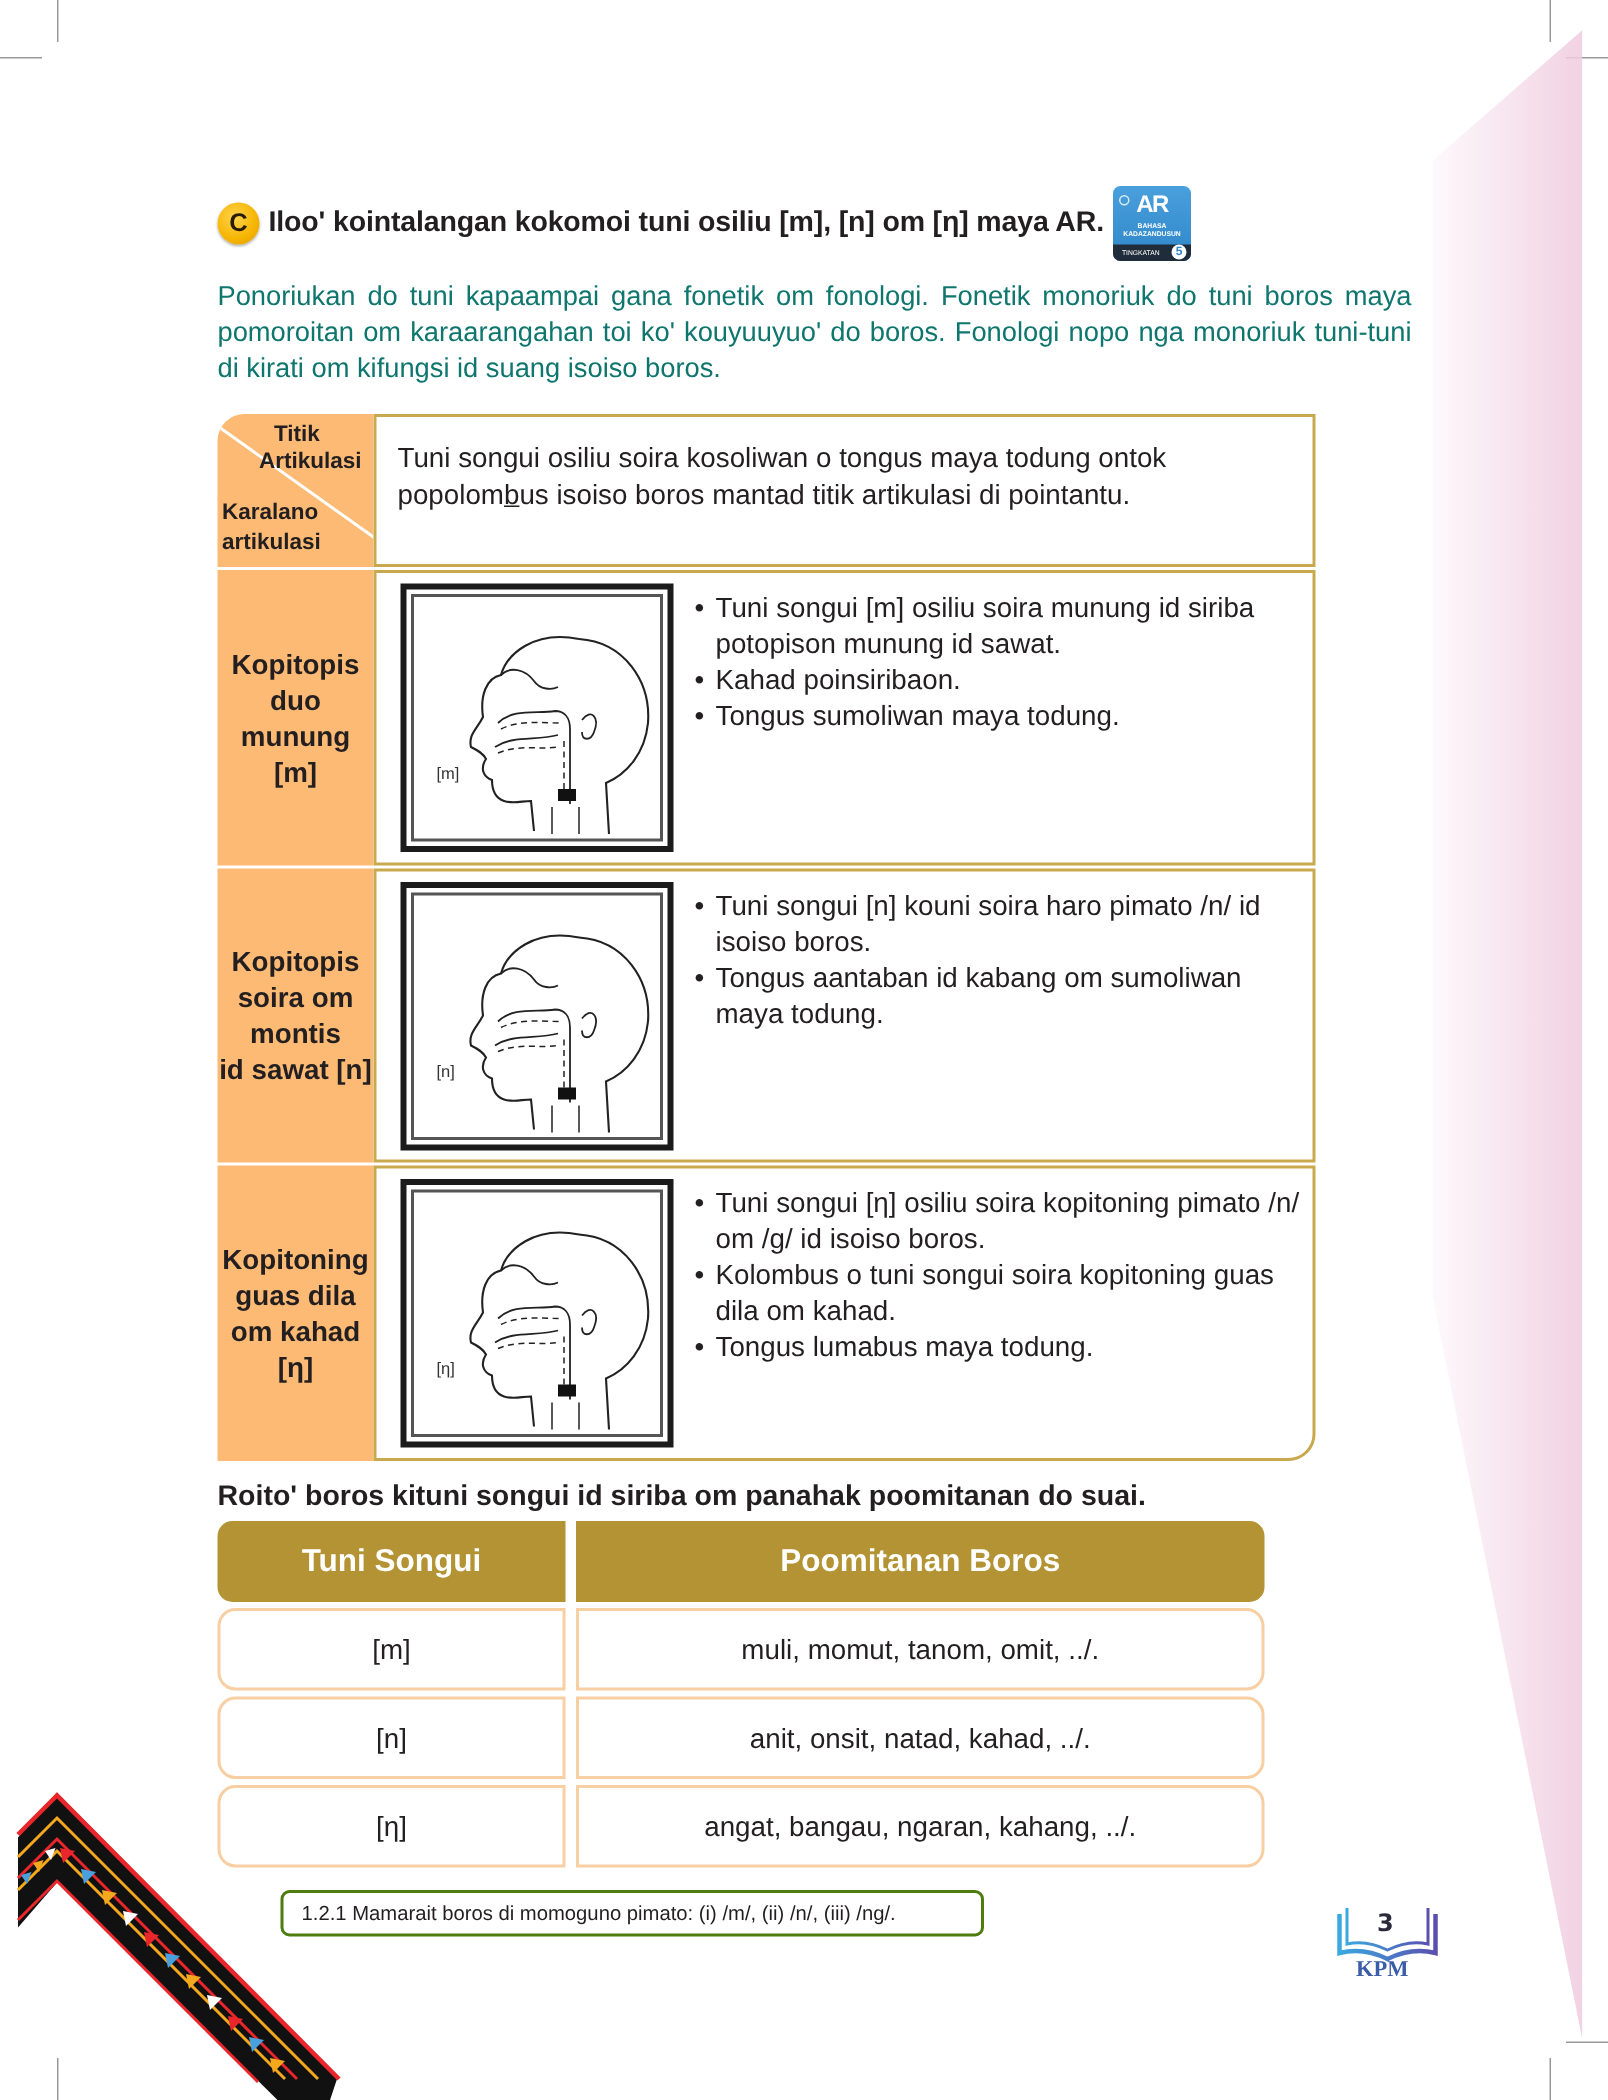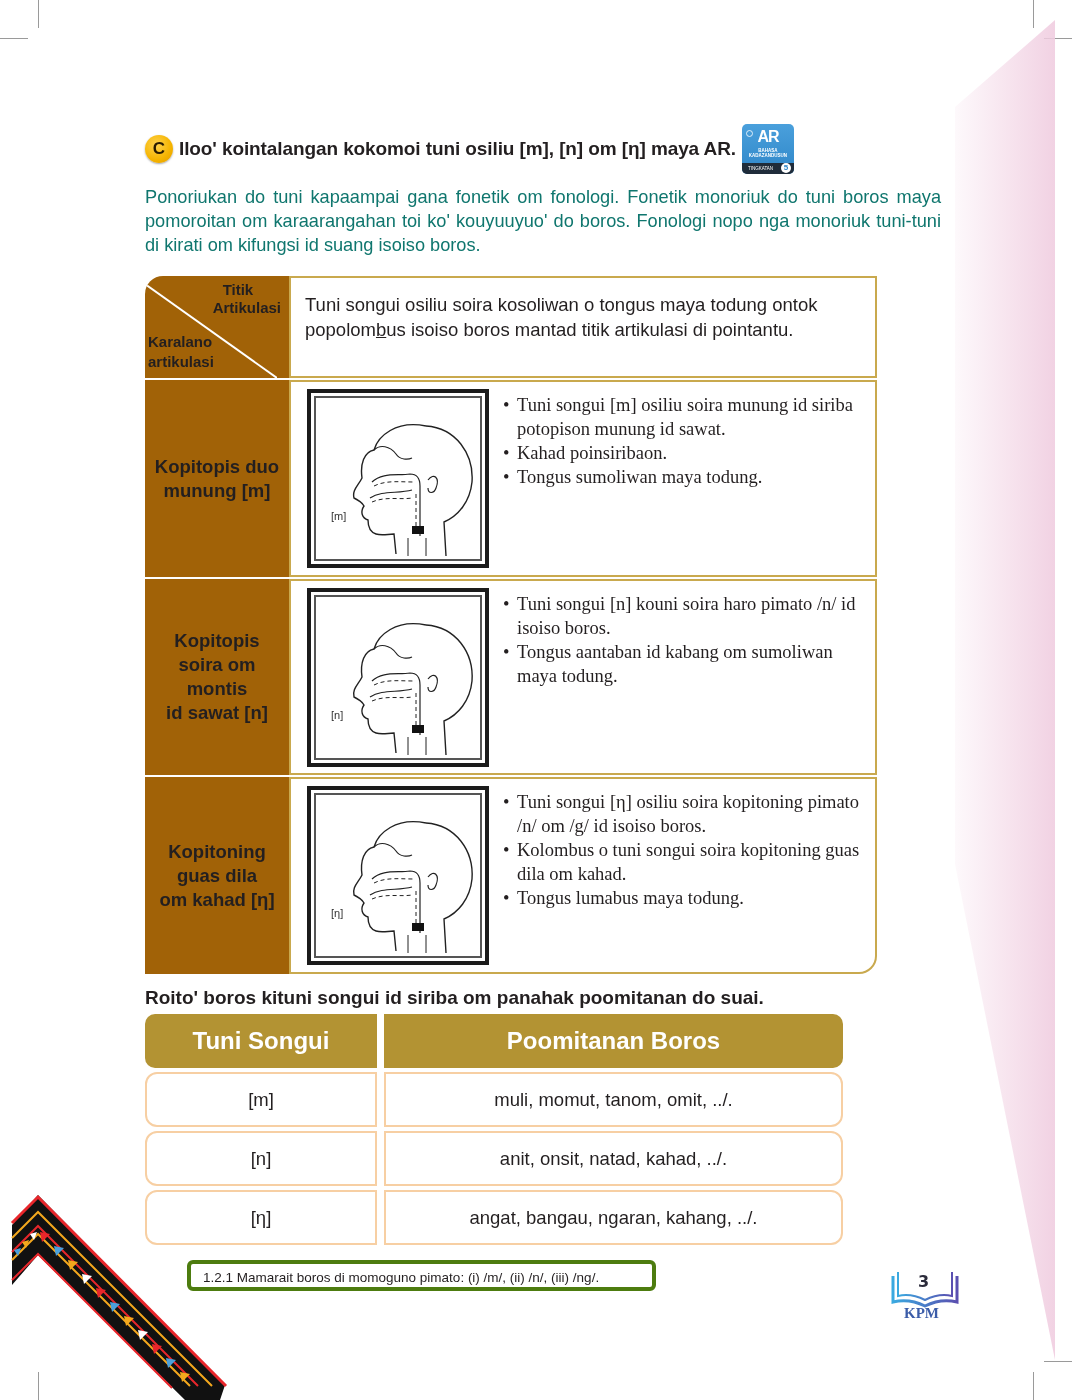--- a/index.html
+++ b/index.html
@@ -49,21 +49,21 @@
   
   .intro {
     position: absolute; left: 145px; top: 185px; width: 796px;
     font-size: 18.2px; line-height: 24px; text-align: justify; color: #0f766e;
   }
 
   
   .art-table { position: absolute; left: 145px; top: 276px; width: 732px; }
   .art-row { display: flex; }
   .art-left {
-    width: 144px; background: #a16207; flex-shrink: 0; position: relative;
+    width: 104px; background: #fdba74; flex-shrink: 0; position: relative;
     display: flex; align-items: center; justify-content: center; text-align: center;
     font-weight: bold; font-size: 18.5px; line-height: 24px; color: #231f20;
   }
   .art-right {
     flex: 1; border: 2px solid #c9a94e; border-left-width: 2px; background: #fff; position: relative;
   }
   .row-head .art-left { height: 102px; border-top-left-radius: 18px; overflow: hidden; }
   .row-head .art-right { height: 102px; padding: 14px 14px; font-size: 18.5px; line-height: 25px; }
   .diag-line {
     position: absolute; left: 0; top: 0; width: 132px; height: 102px;
@@ -79,49 +79,49 @@
   .spacer { height: 2px; }
 
   .figure-frame {
     width: 182px; height: 179px; border: 4px solid #1b1b1b; padding: 3px; background: #fff; flex-shrink: 0;
   }
   .figure-inner { width: 100%; height: 100%; border: 2px solid #555; position: relative; background: #fff; }
   .figure-inner svg { position: absolute; left: 0; top: 0; }
   .fig-label { position: absolute; left: 15px; font-size: 11px; color: #333; }
 
   .bullets { list-style: none; padding: 4px 0 0 14px; font-size: 18.5px; line-height: 24px; color: #231f20; }
-  .bullets li { position: relative; padding-left: 14px; font-family: Liberation Serif, serif; }
+  .bullets li { position: relative; padding-left: 14px; }
   .bullets li::before { content: "•"; position: absolute; left: 0; top: 0; }
   .u { text-decoration: underline; }
 
   
   .instruction { position: absolute; left: 145px; top: 987px; font-size: 19px; font-weight: bold; color: #231f20; }
 
   
   .ex-table { position: absolute; left: 145px; top: 1014px; width: 698px; }
   .ex-row { display: flex; margin-bottom: 4px; }
   .ex-head .ex-c1, .ex-head .ex-c2 {
-    background: #b39333; color: #fff; font-weight: bold; font-size: 24px; height: 54px;
+    background: #b39333; color: #fff; font-weight: bold; font-size: 21px; height: 54px;
     display: flex; align-items: center; justify-content: center; border-radius: 10px 10px 10px 10px;
   }
   .ex-head .ex-c1 { border-top-right-radius: 0; border-bottom-right-radius: 0; }
   .ex-head .ex-c2 { border-top-left-radius: 0; border-bottom-left-radius: 0; text-align: center; }
   .ex-c1 { width: 232px; margin-right: 7px; }
   .ex-c2 { flex: 1; }
   .ex-body .ex-c1, .ex-body .ex-c2 {
     height: 55px; border: 2px solid #f7cfa3; background: #fff;
     display: flex; align-items: center; justify-content: center; font-size: 18.5px; color: #231f20;
   }
   .ex-body .ex-c1 { border-radius: 12px 0 0 12px; }
   .ex-body .ex-c2 { border-radius: 0 12px 12px 0; }
 
   
   .std-note {
     position: absolute; left: 187px; top: 1260px; width: 469px; height: 31px;
-    border: 4px solid #4d7c0f; border-radius: 6px; background: #fff;
+    border: 2px solid #4d7c0f; border-radius: 6px; background: #fff;
     font-size: 13.5px; line-height: 27px; padding-left: 12px; color: #231f20;
   }
 
   
   .page-logo { position: absolute; left: 889px; top: 1268px; width: 72px; height: 58px; }
   .page-num { position: absolute; left: 918px; top: 1272px; font-size: 16px; font-weight: bold; color: #2a2a3a; font-family: "DejaVu Sans", sans-serif; }
   .kpm { position: absolute; left: 904px; top: 1305px; font-family: "Liberation Serif", serif; font-size: 15px; font-weight: bold; color: #3b5ca8; }
 
   
   .ethnic { position: absolute; left: 0; top: 1190px; width: 240px; height: 210px; }

